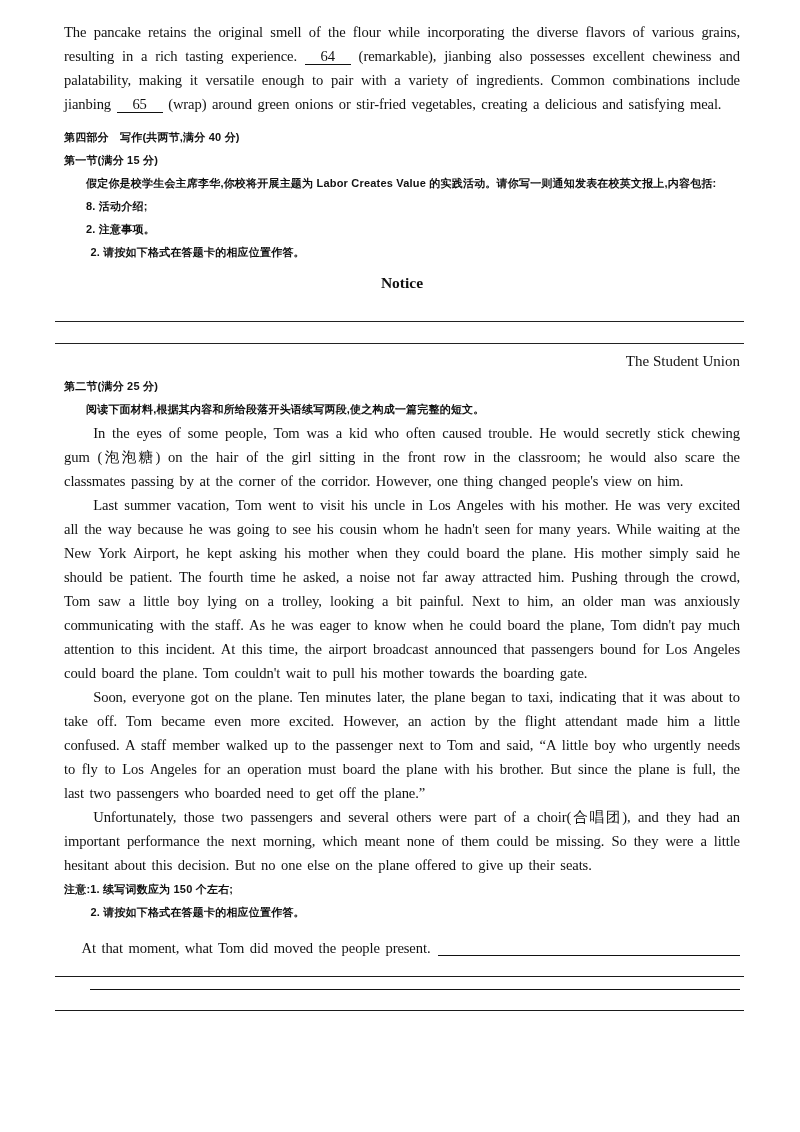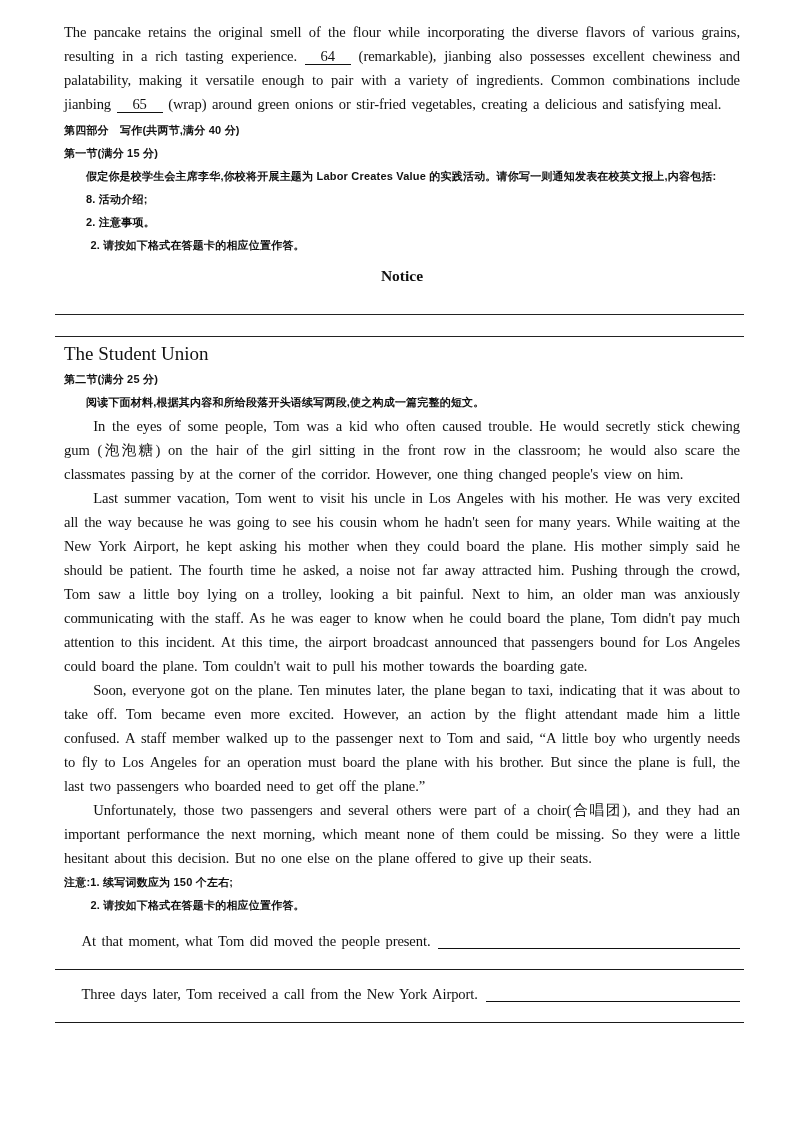--- a/index.html
+++ b/index.html
@@ -24,21 +24,21 @@
     font-weight: 600;
     font-size: 11px;
     line-height: 23px;
     letter-spacing: 0.2px;
   }
   .cn-heading { font-weight: 700; }
   .indent { text-indent: 2em; }
   .pad1 { padding-left: 2em; }
   .pad2 { padding-left: 2.4em; }
   .note-label { font-weight: 700; }
-  .intro-para { margin-bottom: 3px; }
+  .intro-para { margin-bottom: 10px; }
   .blank {
     display: inline-block;
     min-width: 46px;
     text-align: center;
     border-bottom: 1.3px solid #111;
     line-height: 16px;
   }
   .notice-title {
     text-align: center;
     font-weight: 700;
@@ -48,22 +48,22 @@
   }
   .writing-line {
     height: 0;
     border-bottom: 1.6px solid #222;
     margin-left: -9px;
     margin-right: -4px;
   }
   .wl-1 { margin-top: 26px; }
   .wl-2 { margin-top: 21px; }
   .signature {
-    text-align: left;
-    font-size: 19px;
+    text-align: right;
+    font-size: 15px;
     line-height: 24px;
     margin-top: 5px;
   }
   .sec2-heading { margin-top: 2px; }
   .story p { margin: 0; }
   .note-block { margin-top: 1px; }
   .starter-row {
     display: flex;
     padding-left: 1.2em;
     margin-top: 12px;
@@ -126,19 +126,18 @@
   <div class="cn note-block"><span class="note-label">注意:</span><span>1. 续写词数应为 150 个左右;</span></div>
   <div class="cn pad2">2. 请按如下格式在答题卡的相应位置作答。</div>
 
   <div class="starter-row">
     <span class="starter-text">At that moment, what Tom did moved the people present.</span>
     <span class="starter-fill"></span>
   </div>
   <div class="sep-line sep-1"></div>
 
   <div class="starter-row">
-    <span class="starter-text">Three days later, Tom received a call from the New York Airport.</span>
     <span class="starter-fill"></span>
   </div>
   <div class="sep-line sep-2"></div>
 
 
 </div>
 
 </body></html>

